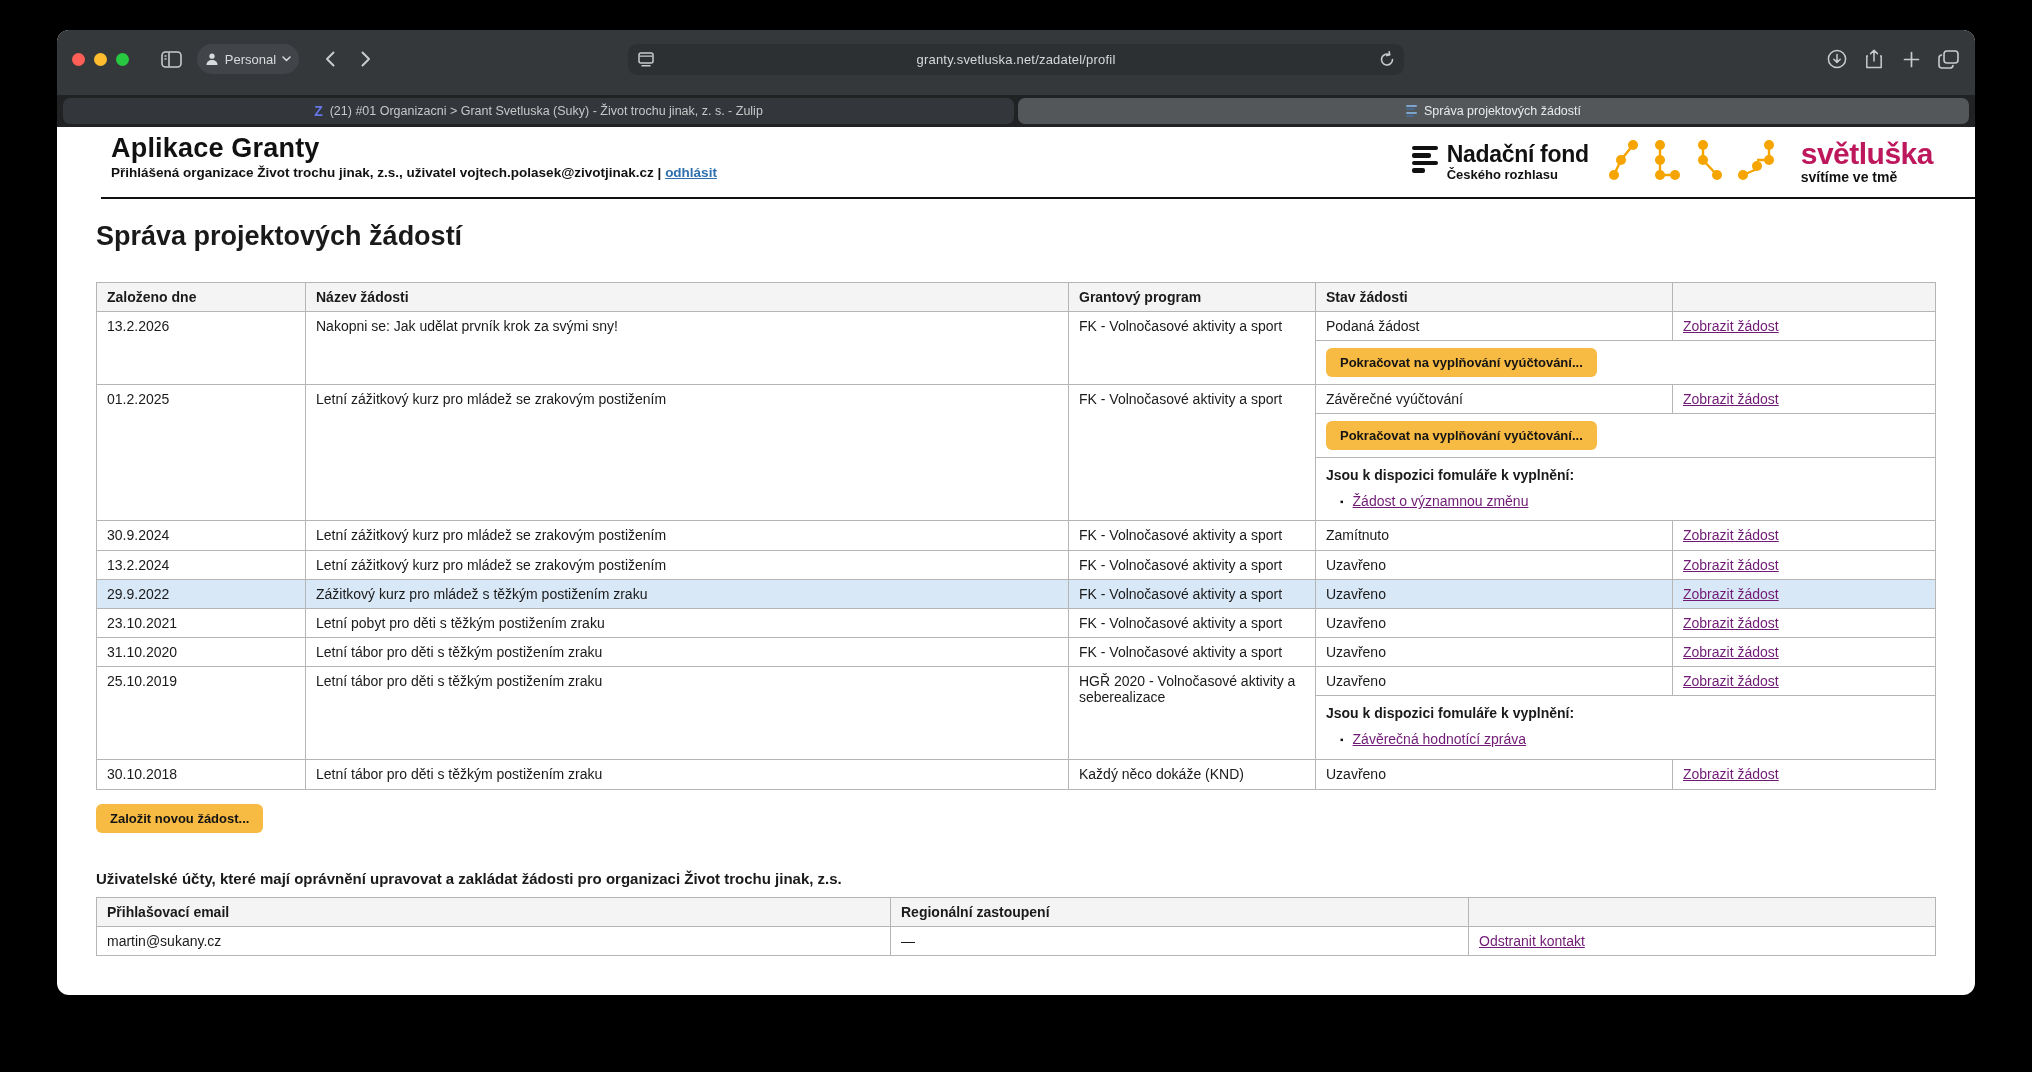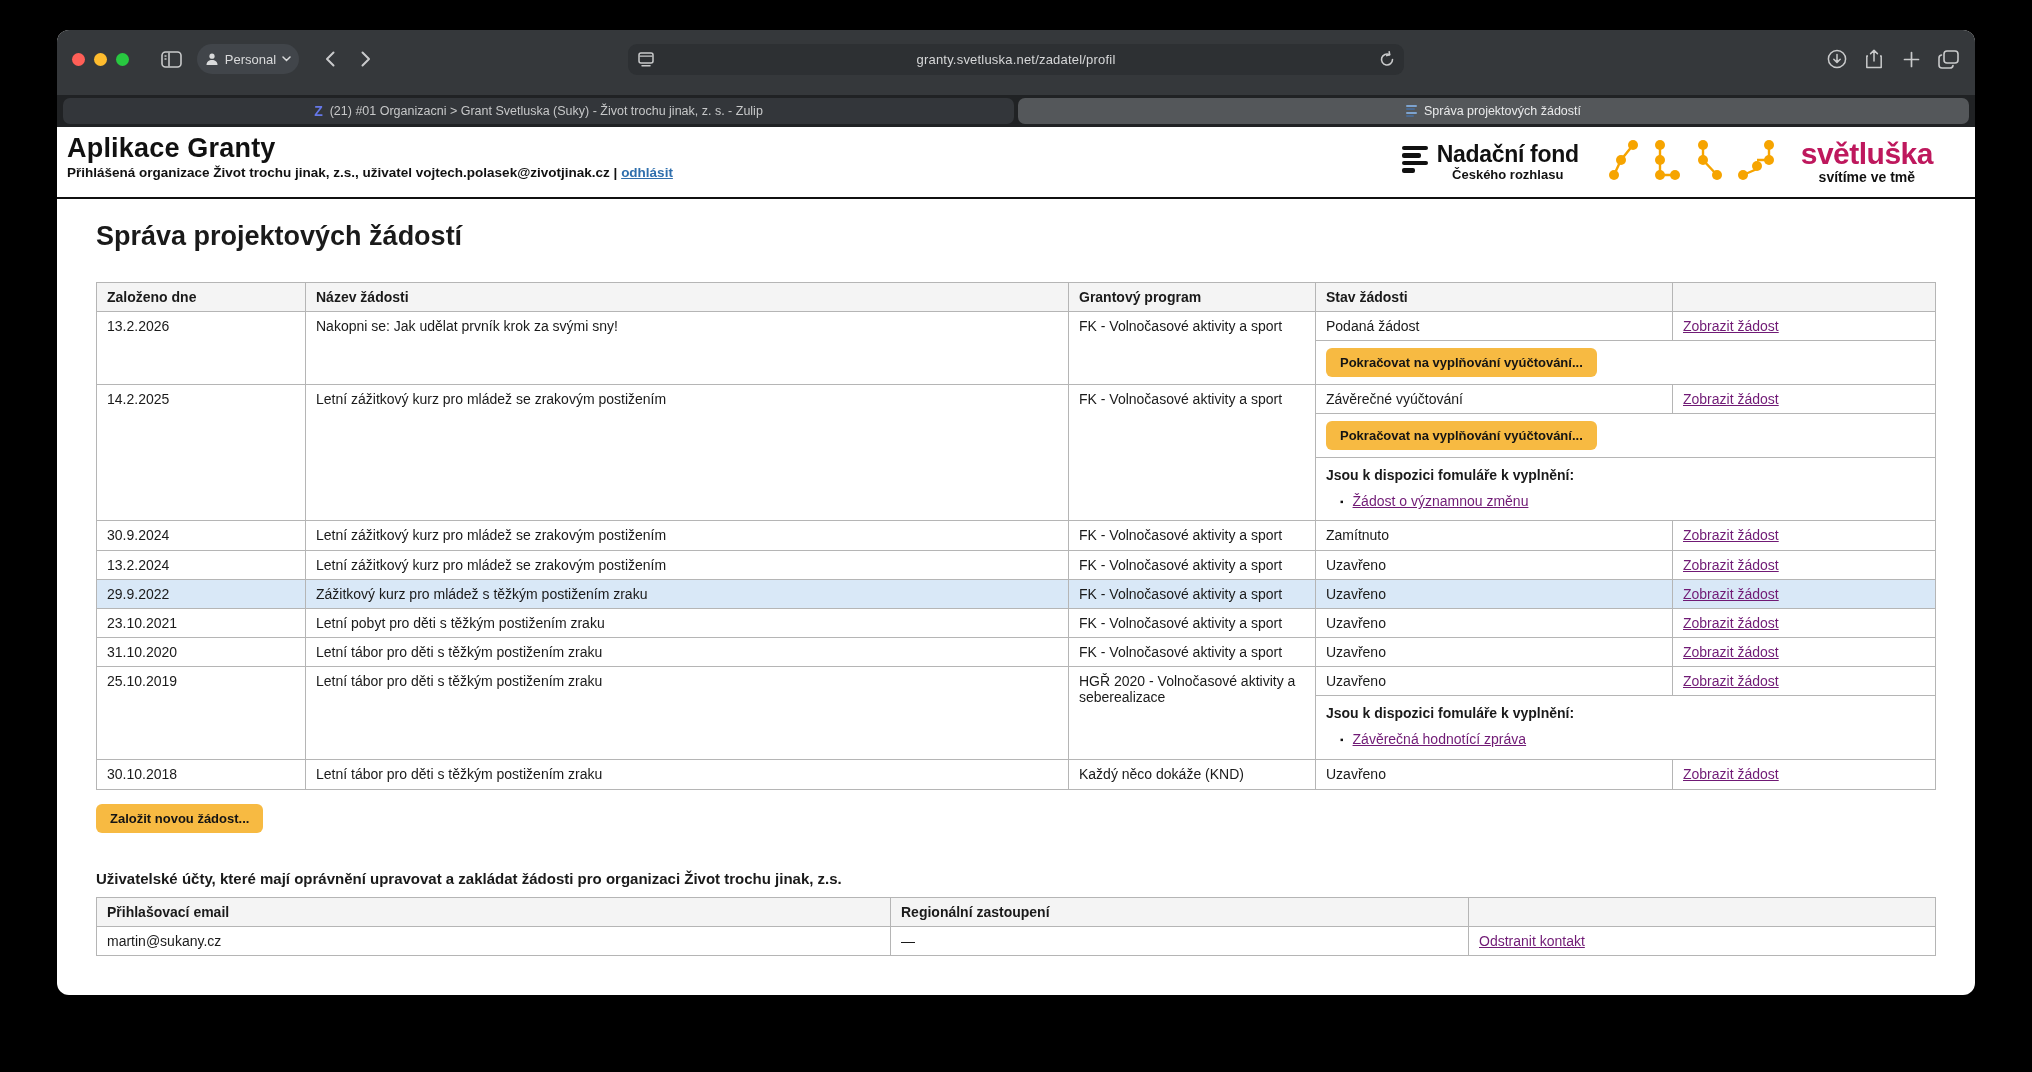--- a/index.html
+++ b/index.html
@@ -35,26 +35,26 @@
   .tab { flex:1; display:flex; align-items:center; justify-content:center; gap:7px; border-radius:7px;
          font-size:12.5px; color:#c7c8c9; overflow:hidden; white-space:nowrap; }
   .tab.inactive { background:#33363a; }
   .tab.active { background:#54575a; color:#e9eaeb; }
   .zulip-z { font-weight:bold; font-size:14px; color:#6577e8; line-height:1; }
   .bars-ic { display:inline-flex; flex-direction:column; gap:1.5px; }
   .bars-ic i { display:block; height:2px; border-radius:1px; }
 
   
   .site-header { height:72px; background:#fff; border-bottom:2px solid #101010;
-                 display:flex; justify-content:space-between; align-items:center; padding:0 42px 0 10px; }
+                 display:flex; justify-content:space-between; align-items:center; padding:0 42px 0 10px;margin-left:44px; }
   .sh-left { align-self:flex-start; padding-top:6px; }
   .app-title { font-size:27px; font-weight:bold; color:#111; letter-spacing:.2px; }
   .login-line { font-size:13.5px; font-weight:bold; color:#111; margin-top:1px; }
   .login-line a { color:#2f6fad; }
-  .logos { display:flex; align-items:center; gap:26px;text-align:center; }
+  .logos { display:flex; align-items:center; gap:16px; }
   .nf-logo { display:flex; align-items:flex-start; gap:9px; }
   .nf-ic { display:flex; flex-direction:column; gap:3px; padding-top:4px; }
   .nf-ic i { display:block; height:4.5px; background:#111; border-radius:2px; }
   .nf-text .l1 { font-size:23px; font-weight:bold; color:#111; line-height:1.05; letter-spacing:-.3px; }
   .nf-text .l2 { font-size:13px; font-weight:bold; color:#111; margin-top:1px; }
   .sv-logo { display:flex; align-items:center; gap:14px; }
   .sv-text .l1 { font-size:30px; font-weight:bold; color:#be185d; line-height:1; letter-spacing:-.5px; }
   .sv-text .l2 { font-size:14px; font-weight:bold; color:#111; }
 
   
@@ -278,21 +278,21 @@
           <td>Podaná žádost</td>
           <td><a href="#">Zobrazit žádost</a></td>
         </tr>
         <tr>
           <td colspan="2" class="subcell">
             <button class="btn">Pokračovat na vyplňování vyúčtování...</button>
           </td>
         </tr>
 
         <tr>
-          <td rowspan="3">14.2.2025</td>
+          <td rowspan="3">01.2.2025</td>
           <td rowspan="3">Letní zážitkový kurz pro mládež se zrakovým postižením</td>
           <td rowspan="3">FK - Volnočasové aktivity a sport</td>
           <td>Závěrečné vyúčtování</td>
           <td><a href="#">Zobrazit žádost</a></td>
         </tr>
         <tr>
           <td colspan="2" class="subcell">
             <button class="btn">Pokračovat na vyplňování vyúčtování...</button>
           </td>
         </tr>

